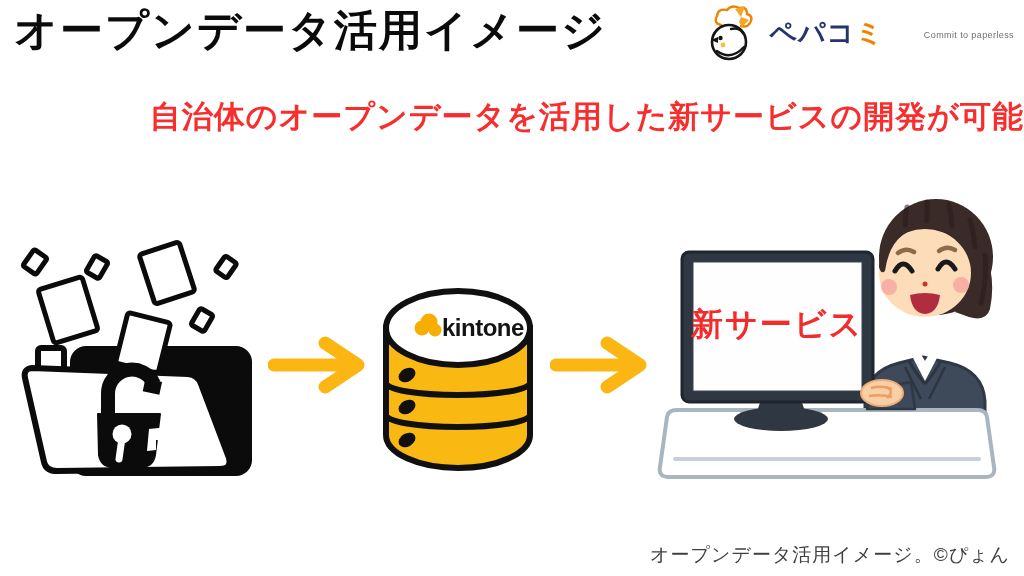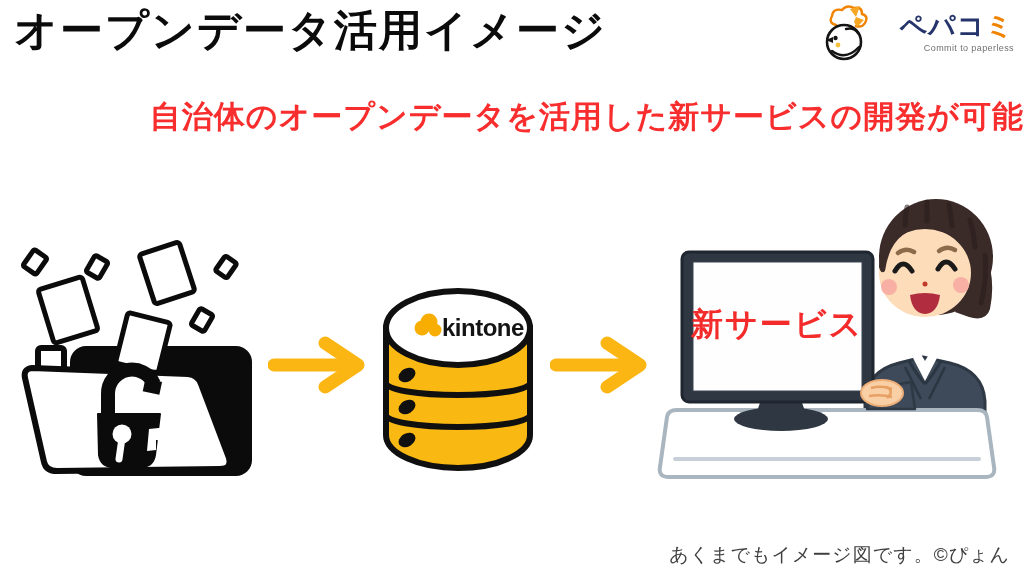--- a/index.html
+++ b/index.html
@@ -6,21 +6,21 @@
   .slide{
     position:relative;width:1024px;height:576px;background:#ffffff;
     overflow:hidden;font-family:"Liberation Sans",sans-serif;
   }
   .title{
     position:absolute;left:14px;top:2px;font-size:43px;font-weight:900;
     color:#0b0b0b;letter-spacing:2px;white-space:nowrap;
     font-family:"DejaVu Sans","Liberation Sans",sans-serif;
   }
   .logo{position:absolute;right:10px;top:3px;display:flex;align-items:center;gap:2px;}
-  .logo-text{display:flex;flex-direction:column;align-items:flex-end;}
+  .logo-text{display:flex;align-items:center;}
   .logo-name{font-size:27px;font-weight:800;color:#25356B;letter-spacing:1px;line-height:1;}
   .logo-name .accent{color:#F08300;}
   .logo-tagline{font-size:9px;color:#6f6f6f;letter-spacing:.4px;margin-top:3px;padding-left:40px;}
   .subtitle{
     position:absolute;left:0;top:96px;width:100%;text-align:right;
     font-size:31px;font-weight:800;color:#F82D2D;letter-spacing:1px;white-space:nowrap;
     font-family:"DejaVu Sans","Liberation Sans",sans-serif;
   }
   .folder{position:absolute;left:8px;top:228px;width:250px;height:255px;}
   .arrow{position:absolute;width:100px;height:60px;}
@@ -171,15 +171,15 @@
       <text x="122" y="140" text-anchor="middle" font-size="32" font-weight="bold" fill="#F32B2B" letter-spacing="2">新サービス</text>
     </g>
 
     <path d="M 212 214 Q 216 196 240 190 L 256 187 L 260 214 Z" fill="#3E4A59" stroke="#2F3845" stroke-width="2.5" stroke-linejoin="round"></path>
     <ellipse cx="227" cy="198" rx="21" ry="13" fill="#F9CFA6" stroke="#EDAE77" stroke-width="2"></ellipse>
     <path d="M 216 193 Q 227 190 237 194" fill="none" stroke="#E8A064" stroke-width="2.5"></path>
     <path d="M 214 201 Q 226 199 237 202" fill="none" stroke="#E8A064" stroke-width="2.5"></path>
     <path d="M 231 192 Q 240 196 232 203" fill="none" stroke="#E8A064" stroke-width="2.5"></path>
   </svg>
 
-  <div class="caption">あくまでもイメージ図です。©ぴょん</div>
+  <div class="caption">オープンデータ活用イメージ。©ぴょん</div>
 
 </div>
 
 </body></html>

